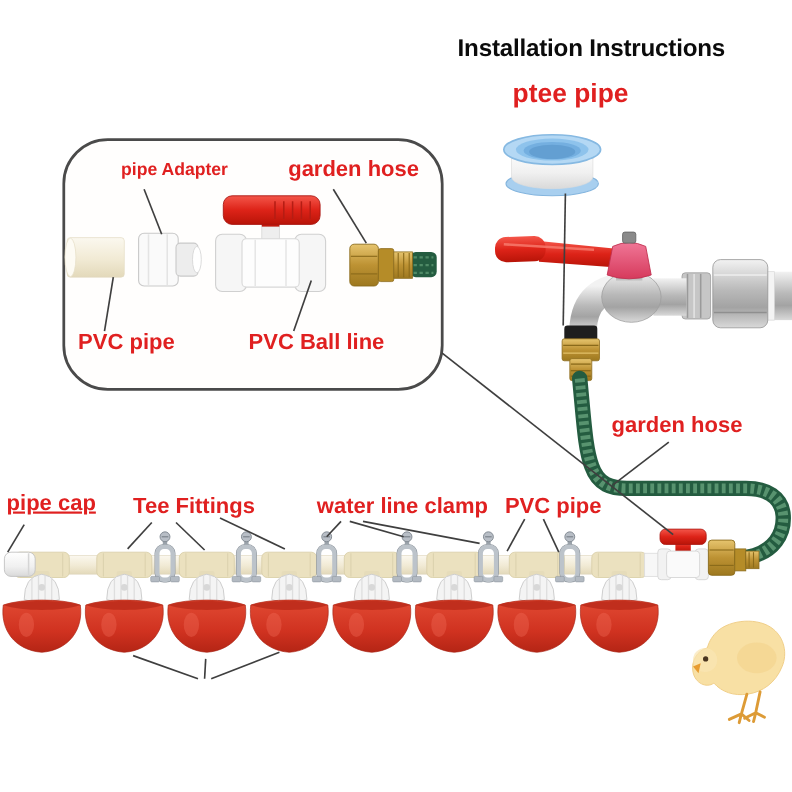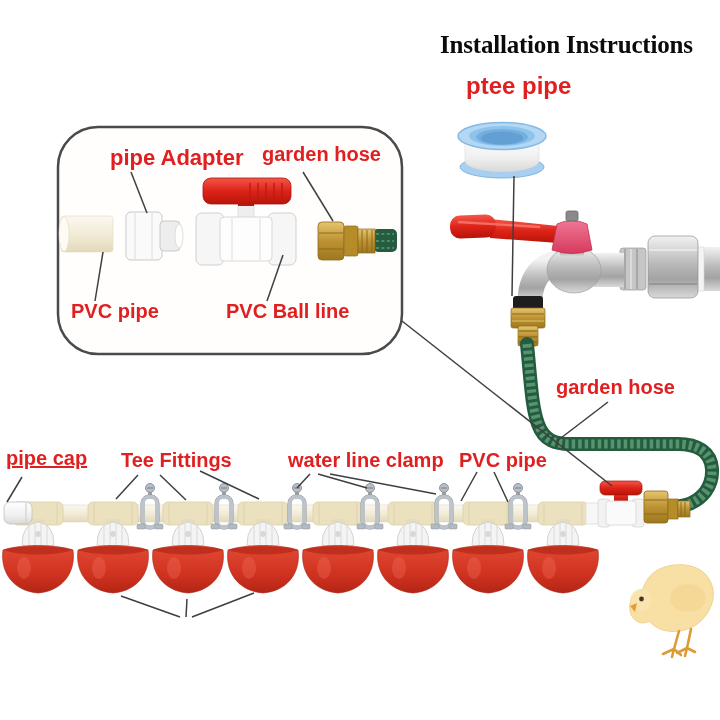--- a/index.html
+++ b/index.html
@@ -4,24 +4,24 @@
 <style>
   html,body{margin:0;padding:0;background:#fff;}
   .stage{position:relative;width:720px;height:720px;background:#ffffff;overflow:hidden;
          font-family:"Liberation Sans",sans-serif;}
   #main-svg{position:absolute;left:0;top:0;width:720px;height:720px;}
   .label{position:absolute;color:var(--label-red,#e02020);font-weight:bold;white-space:nowrap;
          line-height:1;}
   .title{position:absolute;left:110px;top:4px;font-size:46px;font-weight:900;letter-spacing:1px;
          color:#6e6e6e;-webkit-text-stroke:1.3px #b9b9b9;
          text-shadow:2px 3px 0 #c9c9c9, 1px 1px 0 #d8d8d8;white-space:nowrap;}
-  .subtitle{position:absolute;left:440px;top:31px;font-size:25px;font-weight:600;color:#0b0b0b;
-         white-space:nowrap;letter-spacing:-0.2px;font-family:Liberation Serif, serif;}
+  .subtitle{position:absolute;left:416px;top:31px;font-size:22px;font-weight:600;color:#0b0b0b;
+         white-space:nowrap;letter-spacing:-0.2px;}
   .lab-ptee{left:466px;top:74px;font-size:24px;}
-  .lab-adapter{left:110px;top:147px;font-size:22px;}
+  .lab-adapter{left:110px;top:147px;font-size:16px;}
   .lab-ghose-box{left:262px;top:144px;font-size:20px;}
   .lab-pvcpipe-box{left:71px;top:301px;font-size:20px;}
   .lab-ballvalve{left:226px;top:301px;font-size:20px;}
   .lab-ghose{left:556px;top:377px;font-size:20px;}
   .lab-pipecap{left:6px;top:448px;font-size:20px;text-decoration:underline;}
   .lab-tee{left:121px;top:450px;font-size:20px;}
   .lab-clamp{left:288px;top:450px;font-size:20px;}
   .lab-pvcpipe{left:459px;top:450px;font-size:20px;}
   .lab-cups{left:89px;top:616px;font-size:20px;}
 </style>

